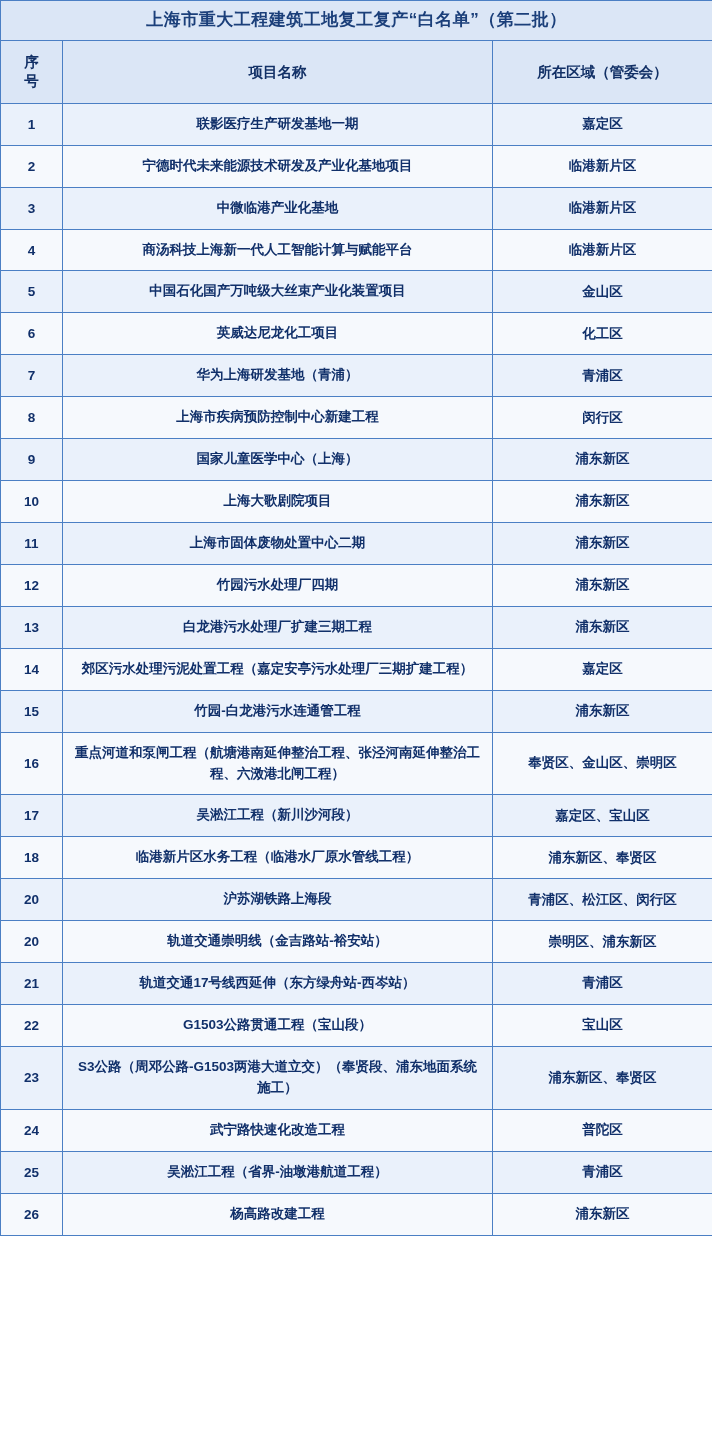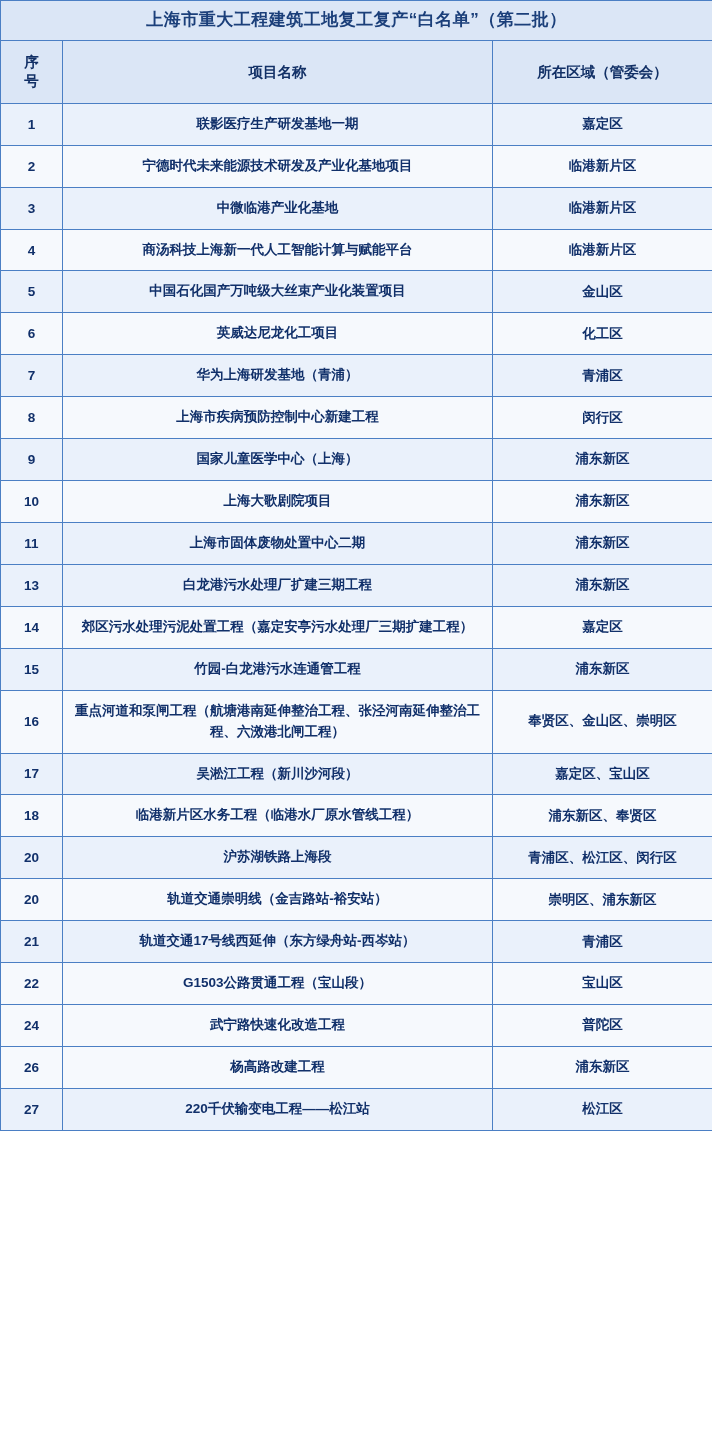--- a/index.html
+++ b/index.html
@@ -142,20 +142,25 @@
         <tr class="row-even">
           <td class="cell-idx">10</td>
           <td class="cell-name">上海大歌剧院项目</td>
           <td class="cell-area">浦东新区</td>
         </tr>
         <tr class="row-odd">
           <td class="cell-idx">11</td>
           <td class="cell-name">上海市固体废物处置中心二期</td>
           <td class="cell-area">浦东新区</td>
         </tr>
+        <tr class="row-even">
+          <td class="cell-idx">12</td>
+          <td class="cell-name">竹园污水处理厂四期</td>
+          <td class="cell-area">浦东新区</td>
+        </tr>
         <tr class="row-odd">
           <td class="cell-idx">13</td>
           <td class="cell-name">白龙港污水处理厂扩建三期工程</td>
           <td class="cell-area">浦东新区</td>
         </tr>
         <tr class="row-even">
           <td class="cell-idx">14</td>
           <td class="cell-name">郊区污水处理污泥处置工程（嘉定安亭污水处理厂三期扩建工程）</td>
           <td class="cell-area">嘉定区</td>
         </tr>
@@ -192,30 +197,35 @@
         <tr class="row-odd">
           <td class="cell-idx">21</td>
           <td class="cell-name">轨道交通17号线西延伸（东方绿舟站-西岑站）</td>
           <td class="cell-area">青浦区</td>
         </tr>
         <tr class="row-even">
           <td class="cell-idx">22</td>
           <td class="cell-name">G1503公路贯通工程（宝山段）</td>
           <td class="cell-area">宝山区</td>
         </tr>
+        <tr class="row-odd">
+          <td class="cell-idx">23</td>
+          <td class="cell-name">S3公路（周邓公路-G1503两港大道立交）（奉贤段、浦东地面系统施工）</td>
+          <td class="cell-area">浦东新区、奉贤区</td>
+        </tr>
         <tr class="row-even">
           <td class="cell-idx">24</td>
           <td class="cell-name">武宁路快速化改造工程</td>
           <td class="cell-area">普陀区</td>
         </tr>
+        <tr class="row-odd">
+          <td class="cell-idx">25</td>
+          <td class="cell-name">吴淞江工程（省界-油墩港航道工程）</td>
+          <td class="cell-area">青浦区</td>
+        </tr>
         <tr class="row-even">
           <td class="cell-idx">26</td>
           <td class="cell-name">杨高路改建工程</td>
           <td class="cell-area">浦东新区</td>
-        </tr>
-        <tr class="row-odd">
-          <td class="cell-idx">27</td>
-          <td class="cell-name">220千伏输变电工程——松江站</td>
-          <td class="cell-area">松江区</td>
         </tr>
       </tbody>
   </table>
 </div>
 
 </body></html>

